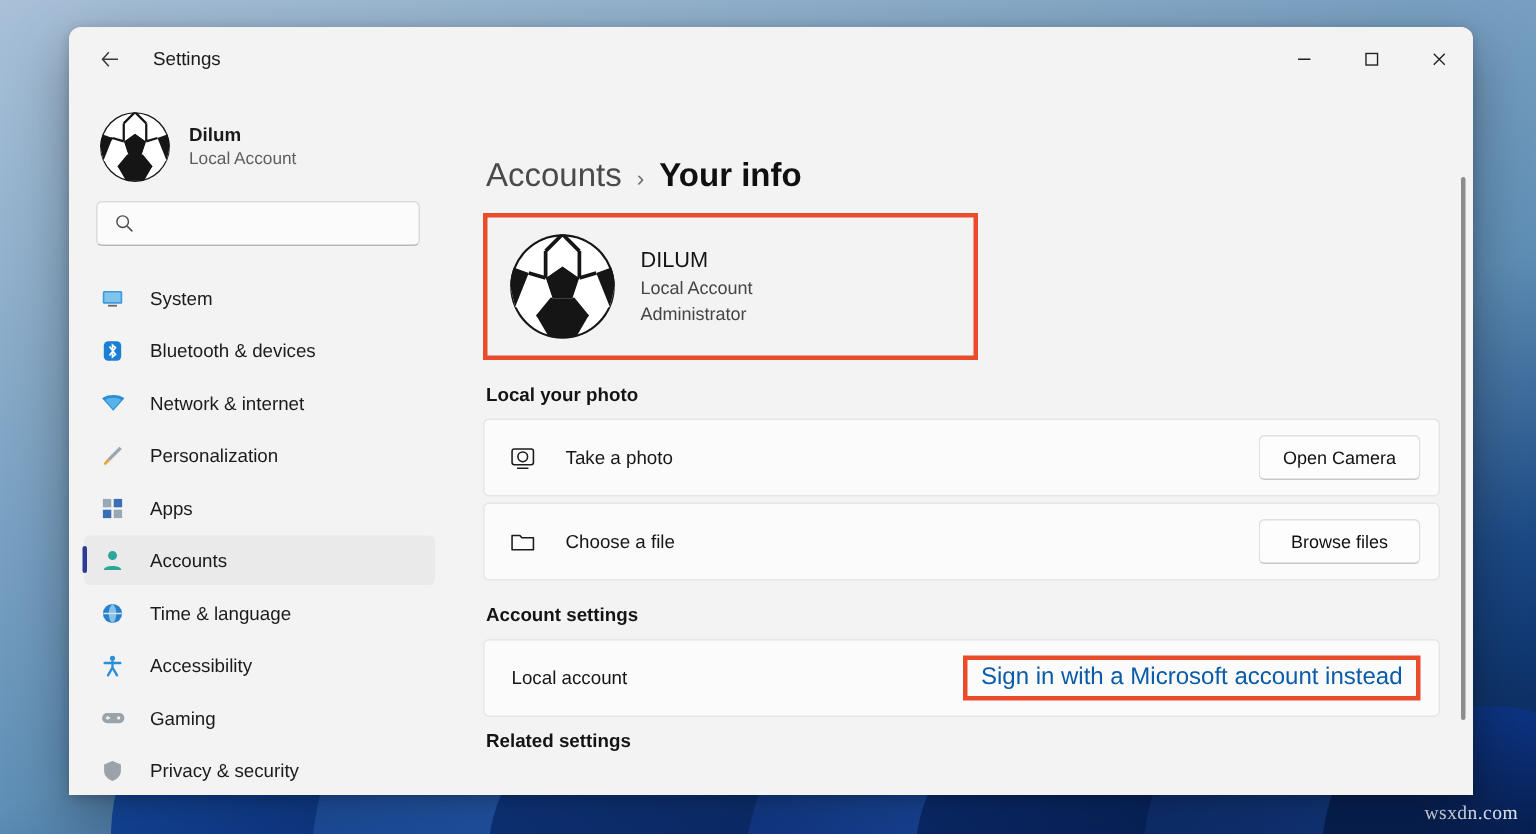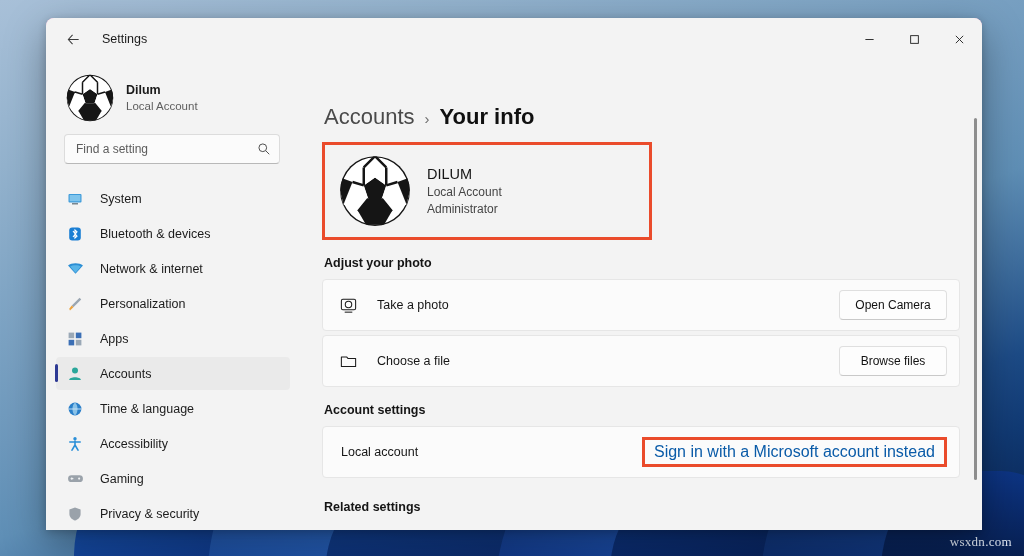--- a/index.html
+++ b/index.html
@@ -266,21 +266,20 @@
           </g>
         </svg>
         <div class="profile-txt">
           <div class="profile-name">Dilum</div>
           <div class="profile-sub">Local Account</div>
         </div>
       </div>
 
       <div class="search-wrap">
         <div class="search-box">
-          <input type="text" placeholder="Find a setting" style="">
           <span class="search-ico">
             <svg width="14" height="14" viewBox="0 0 16 16">
               <circle cx="6.6" cy="6.6" r="4.4" fill="none" stroke="currentColor" stroke-width="1.1"></circle>
               <path d="M10 10 L14 14" stroke="currentColor" stroke-width="1.1"></path>
             </svg>
           </span>
         </div>
       </div>
 
       <div class="nav">
@@ -423,21 +422,21 @@
             <polygon points="60,44 63,32 63,20 52,24" fill="#151515"></polygon>
           </g>
         </svg>
         <div class="acct-txt">
           <div class="acct-name">DILUM</div>
           <div class="acct-line">Local Account</div>
           <div class="acct-line">Administrator</div>
         </div>
       </div>
 
-      <div class="section-head">Adjust your photo</div>
+      <div class="section-head">Local your photo</div>
 
       <div class="card">
         <span class="card-ico">
           <svg width="19" height="19" viewBox="0 0 20 20">
             <rect x="2.5" y="3.5" width="15" height="11" rx="1.6" fill="none" stroke="currentColor" stroke-width="1.1"></rect>
             <circle cx="10" cy="9" r="3.4" fill="none" stroke="currentColor" stroke-width="1.1"></circle>
             <path d="M6 17 H14" stroke="currentColor" stroke-width="1.1"></path>
           </svg>
         </span>
         <div class="card-main">
@@ -462,18 +461,18 @@
 
       <div class="card">
         <div class="card-main" style="margin-left:2px">
           <div class="card-title">Local account</div>
         </div>
         <div class="link-wrap redbox">
           <a class="link-btn">Sign in with a Microsoft account instead</a>
         </div>
       </div>
 
-      <div class="section-head" style="margin-top:22px">Related settings</div>
+      <div class="section-head" style="margin-top:9px">Related settings</div>
 
       <div class="scrollbar"></div>
     </div>
   </div>
 </div>
 
 </body></html>

